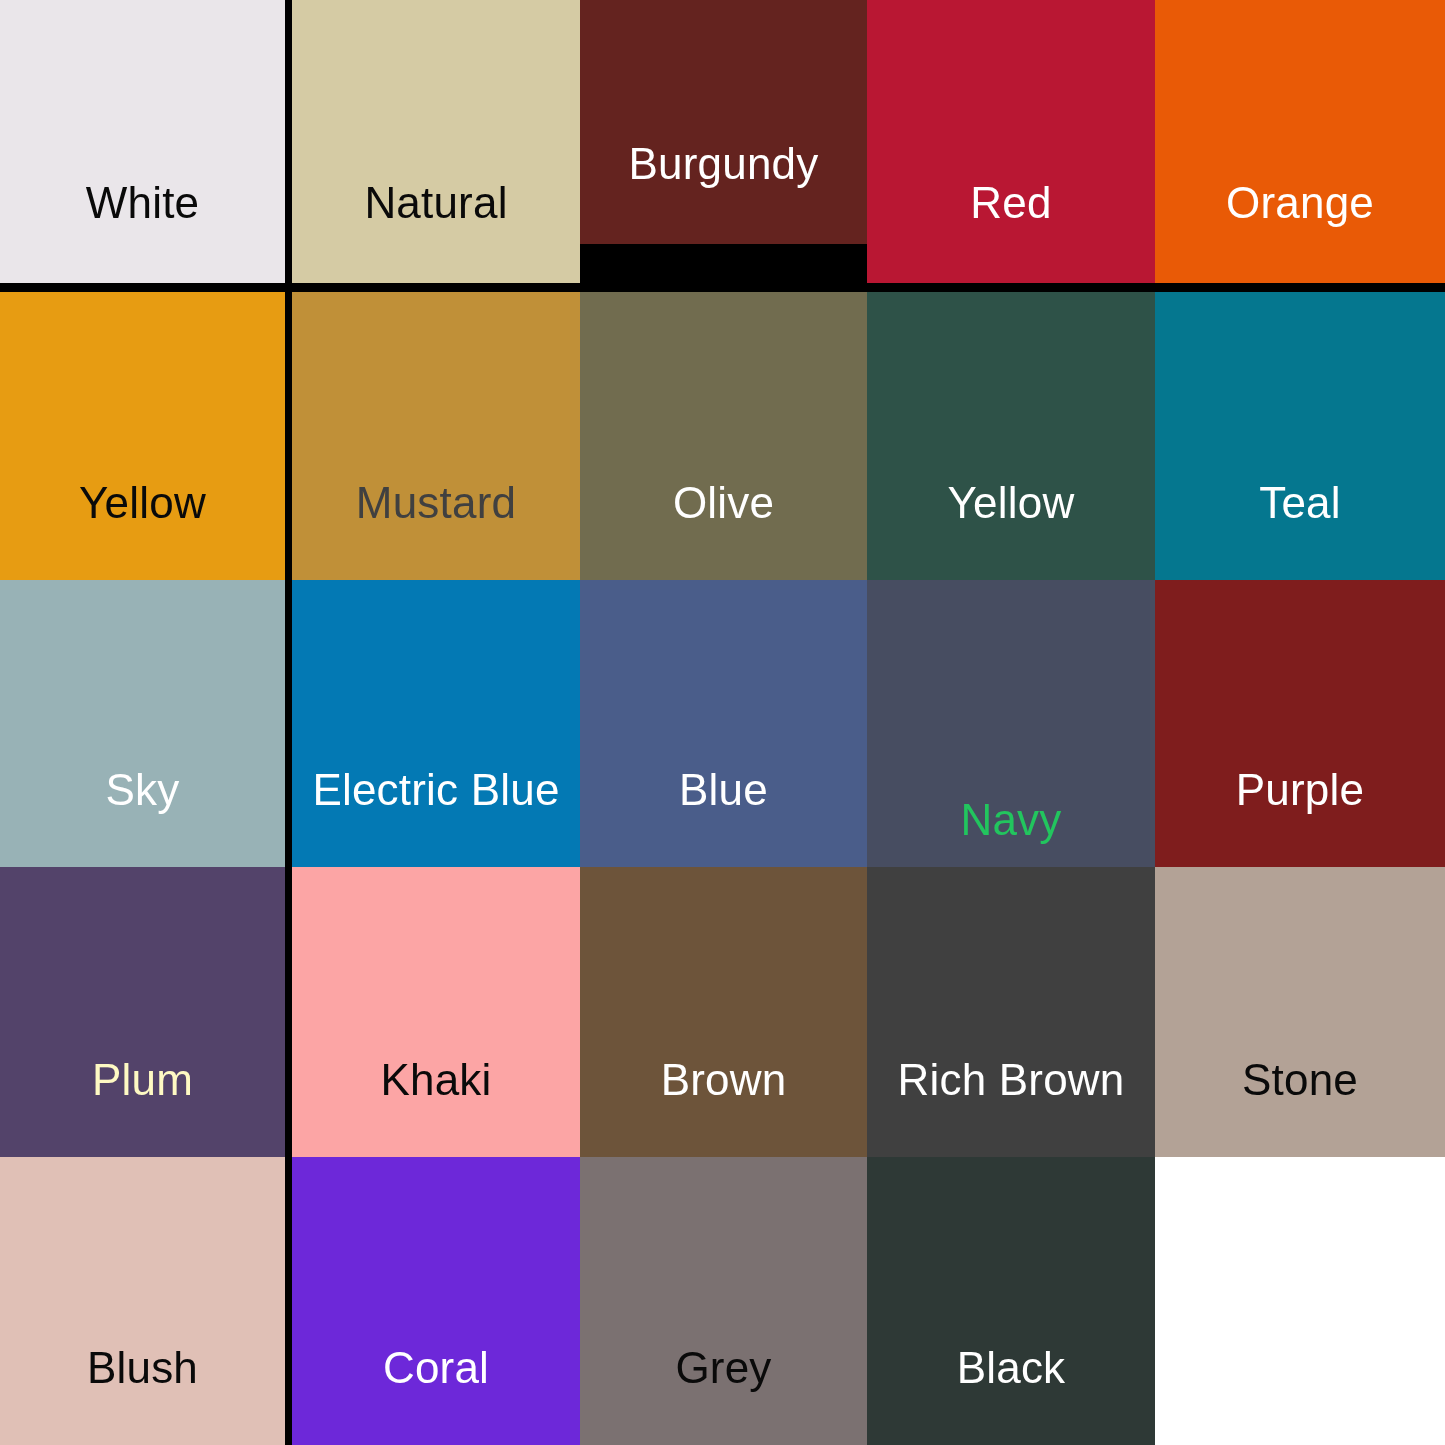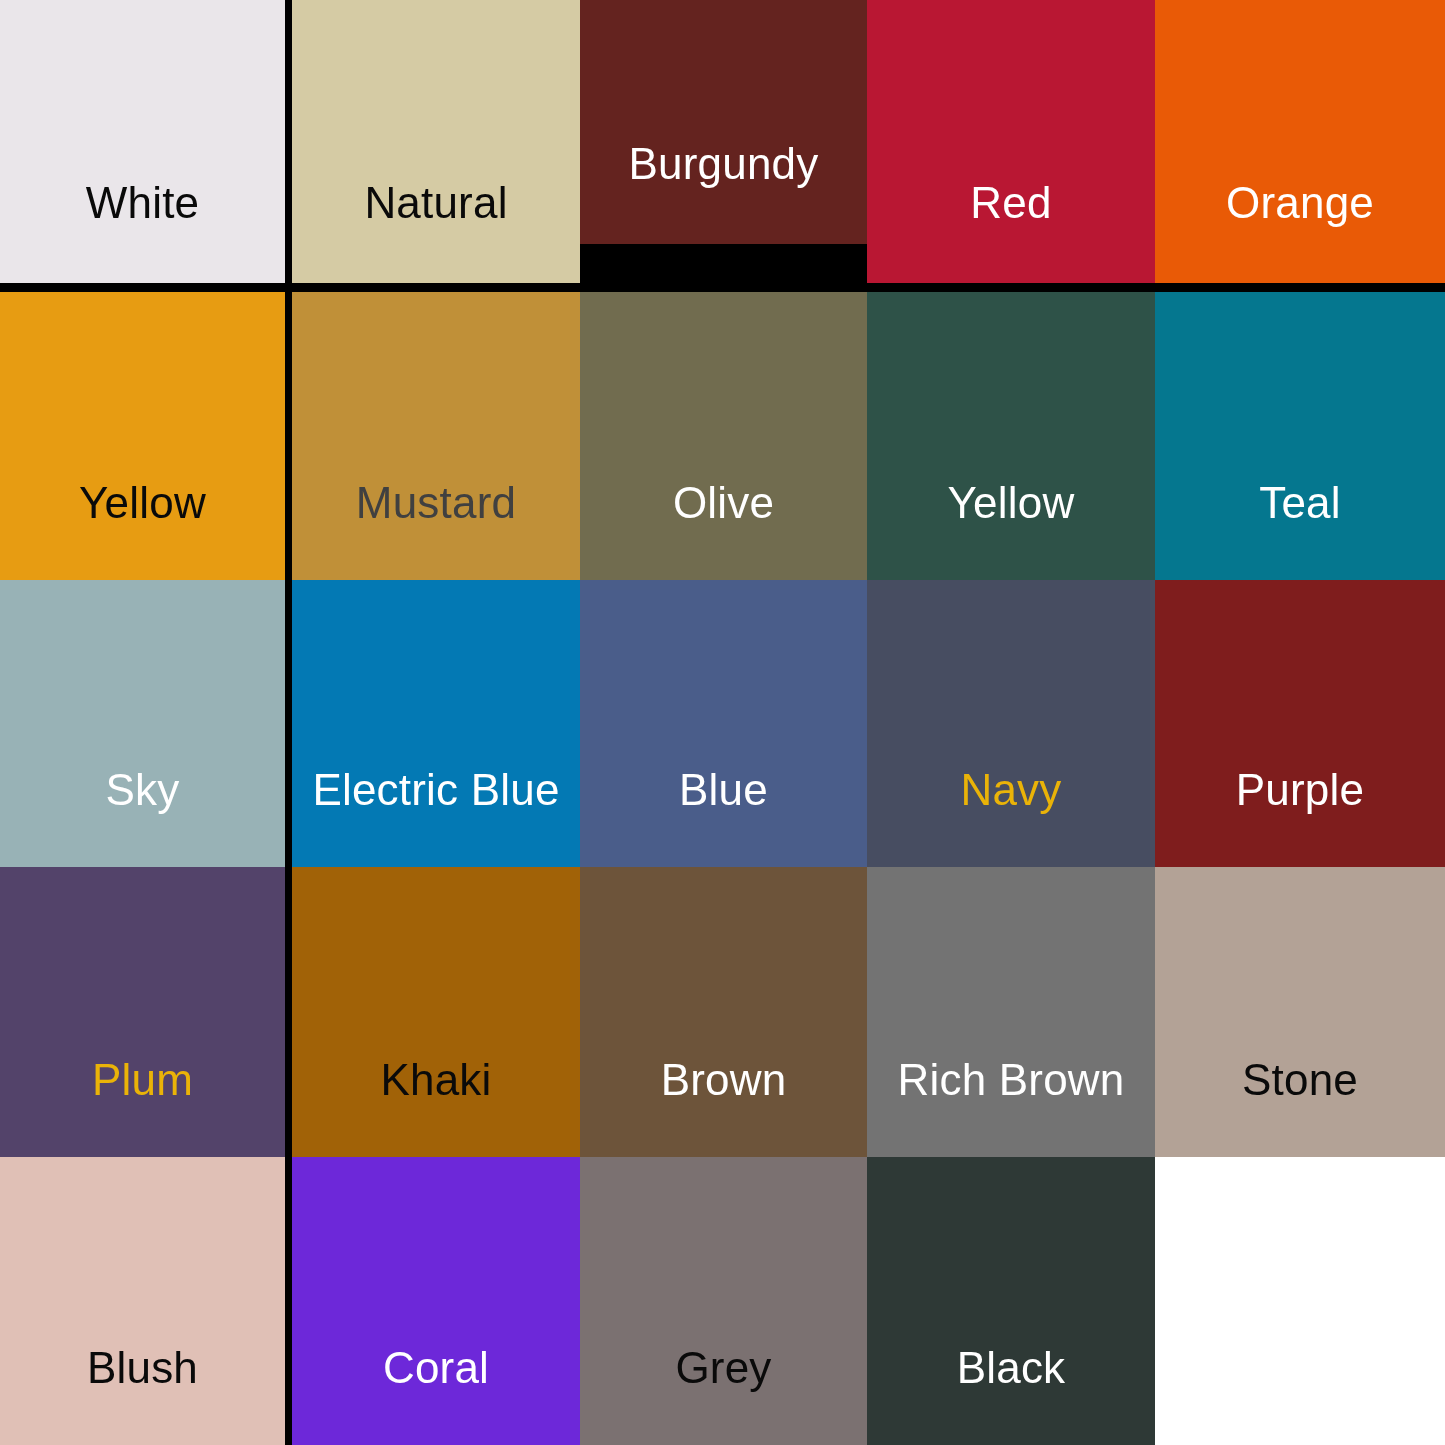--- a/index.html
+++ b/index.html
@@ -68,35 +68,35 @@
     <div class="swatch" style="left: 0px; top: 580px; width: 285px; height: 287px; background: rgb(152, 178, 182);">
       <span class="swatch-label" style="color: rgb(255, 255, 255); margin-bottom: 55px;">Sky</span>
     </div>
     <div class="swatch" style="left: 292px; top: 580px; width: 288px; height: 287px; background: rgb(3, 121, 180);">
       <span class="swatch-label" style="color: rgb(255, 255, 255); margin-bottom: 55px;">Electric Blue</span>
     </div>
     <div class="swatch" style="left: 580px; top: 580px; width: 287px; height: 287px; background: rgb(74, 93, 138);">
       <span class="swatch-label" style="color: rgb(255, 255, 255); margin-bottom: 55px;">Blue</span>
     </div>
     <div class="swatch" style="left: 867px; top: 580px; width: 288px; height: 287px; background: rgb(71, 77, 97);">
-      <span class="swatch-label" style="color: #eab308; margin-bottom: 55px;">Navy</span>
+      <span class="swatch-label" style="color: #22c55e; margin-bottom: 25px;">Navy</span>
     </div>
     <div class="swatch" style="left: 1155px; top: 580px; width: 290px; height: 287px; background: #7f1d1d;">
       <span class="swatch-label" style="color: rgb(255, 255, 255); margin-bottom: 55px;">Purple</span>
     </div>
     <div class="swatch" style="left: 0px; top: 867px; width: 285px; height: 290px; background: rgb(83, 67, 106);">
-      <span class="swatch-label" style="color: #eab308; margin-bottom: 55px;">Plum</span>
+      <span class="swatch-label" style="color: #fef9c3; margin-bottom: 55px;">Plum</span>
     </div>
-    <div class="swatch" style="left: 292px; top: 867px; width: 288px; height: 290px; background: #a16207;">
+    <div class="swatch" style="left: 292px; top: 867px; width: 288px; height: 290px; background: #fca5a5;">
       <span class="swatch-label" style="color: rgb(10, 10, 10); margin-bottom: 55px;">Khaki</span>
     </div>
     <div class="swatch" style="left: 580px; top: 867px; width: 287px; height: 290px; background: rgb(109, 84, 58);">
       <span class="swatch-label" style="color: rgb(255, 255, 255); margin-bottom: 55px;">Brown</span>
     </div>
-    <div class="swatch" style="left: 867px; top: 867px; width: 288px; height: 290px; background: #737373;">
+    <div class="swatch" style="left: 867px; top: 867px; width: 288px; height: 290px; background: #404040;">
       <span class="swatch-label" style="color: rgb(255, 255, 255); margin-bottom: 55px;">Rich Brown</span>
     </div>
     <div class="swatch" style="left: 1155px; top: 867px; width: 290px; height: 290px; background: rgb(179, 162, 150);">
       <span class="swatch-label" style="color: rgb(10, 10, 10); margin-bottom: 55px;">Stone</span>
     </div>
     <div class="swatch" style="left: 0px; top: 1157px; width: 285px; height: 288px; background: rgb(224, 192, 182);">
       <span class="swatch-label" style="color: rgb(10, 10, 10); margin-bottom: 55px;">Blush</span>
     </div>
     <div class="swatch" style="left: 292px; top: 1157px; width: 288px; height: 288px; background: #6d28d9;">
       <span class="swatch-label" style="color: rgb(255, 255, 255); margin-bottom: 55px;">Coral</span>

